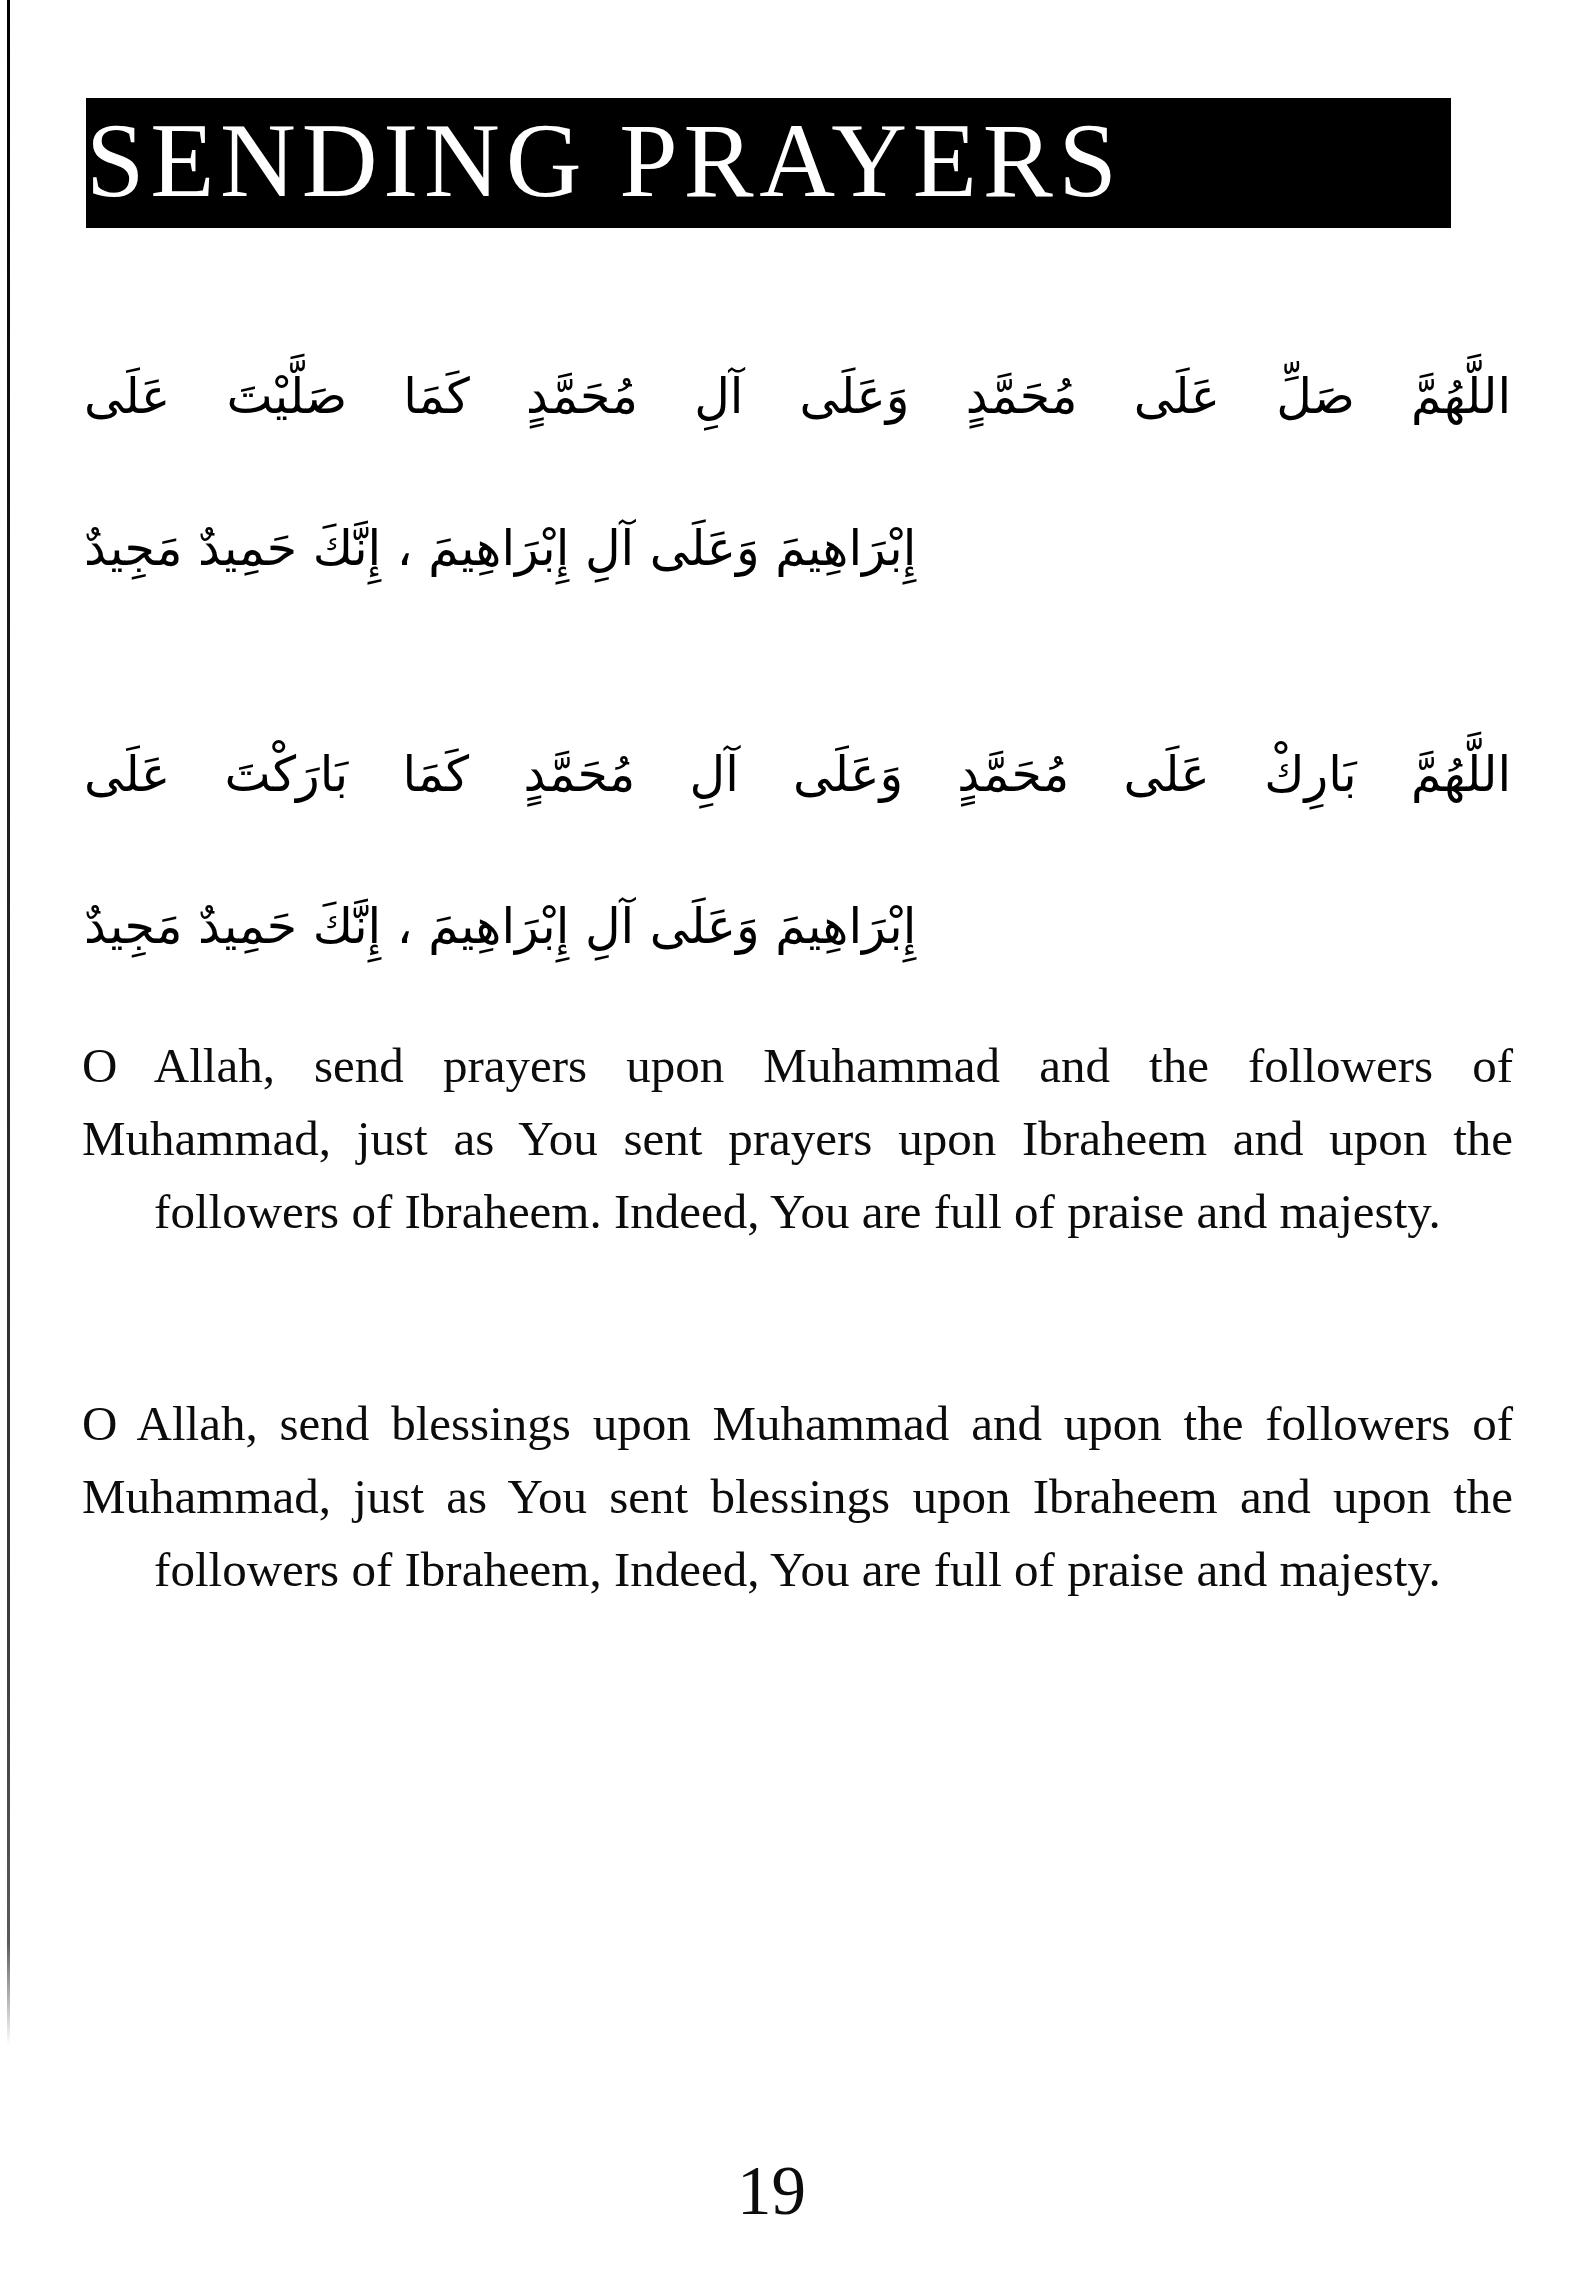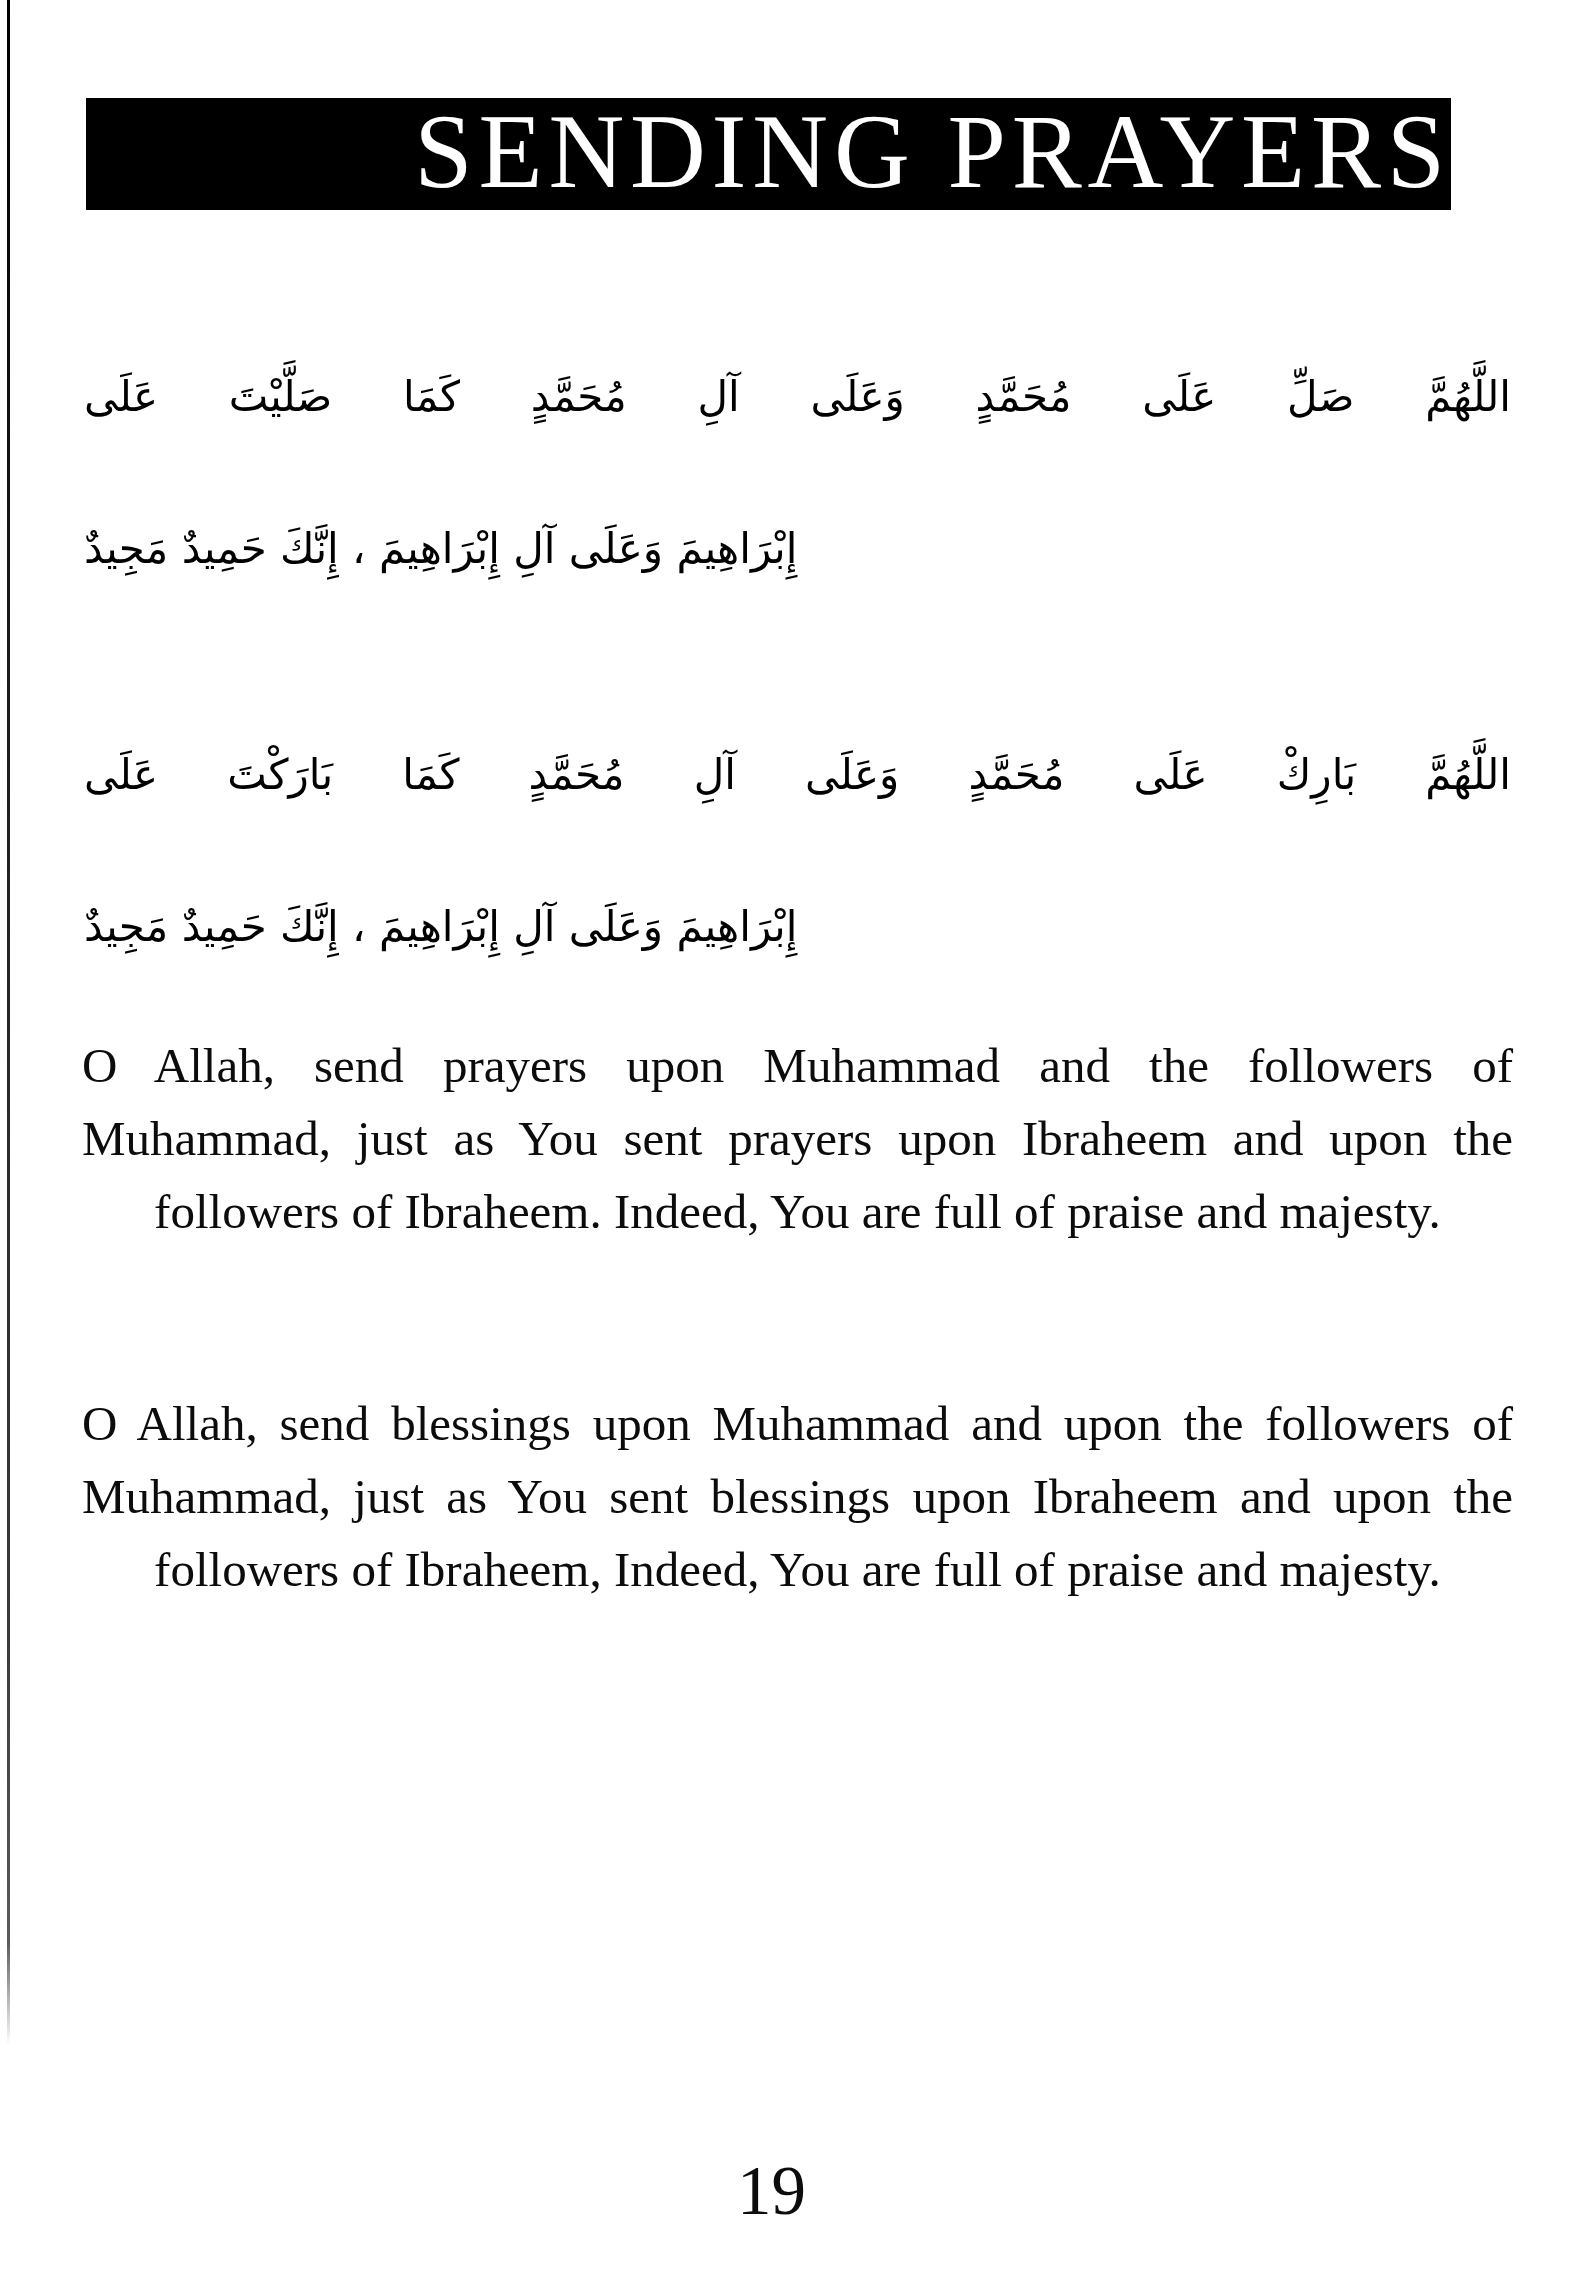--- a/index.html
+++ b/index.html
@@ -33,25 +33,25 @@
     background: linear-gradient(to bottom,
       #000 0%, #1c1c1c 35%, #2e2e2e 60%,
       #3a3a3a 80%, #5a5a5a 95%, rgba(90,90,90,0) 100%);
   }
 
   .banner {
     position: absolute;
     left: 86px;
     top: 98px;
     width: 1365px;
-    height: 112px;
+    height: 130px;
     background: var(--color-banner-bg);
     display: flex;
     align-items: center;
-    justify-content: flex-end;
+    justify-content: flex-start;
   }
   .banner h1 {
     margin: 0;
     padding-bottom: 5.7px;
     font-size: 105px;
     font-weight: 400;
     letter-spacing: 0.055em;
     color: var(--color-banner-text);
     white-space: nowrap;
     font-family: "Liberation Serif", serif;
@@ -67,21 +67,21 @@
     font-size: 50px;
     line-height: 1.15;
   }
 
   .arabic {
     position: absolute;
     left: 84px;
     width: 1427px;
     direction: rtl;
     font-family: "DejaVu Sans", sans-serif;
-    font-size: 42px;
+    font-size: 49px;
     color: #000;
   }
   .arabic .ar-line { line-height: 152px; }
   .arabic .ar-line-justify { text-align: justify; text-align-last: justify; }
   .arabic .ar-line-center  { text-align: left; }
   .arabic-1 { top: 321px; }
   .arabic-2 { top: 699px; }
 
   .english {
     position: absolute;

